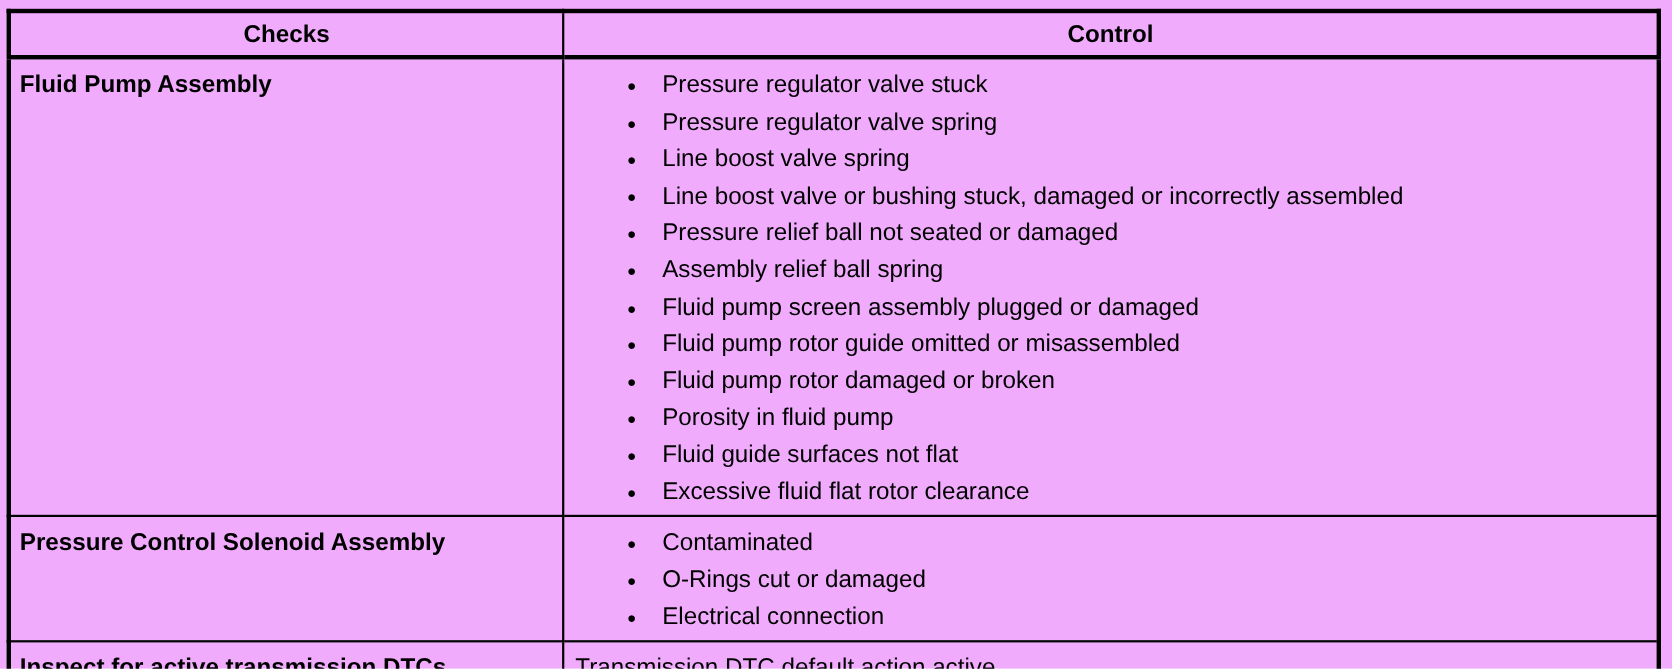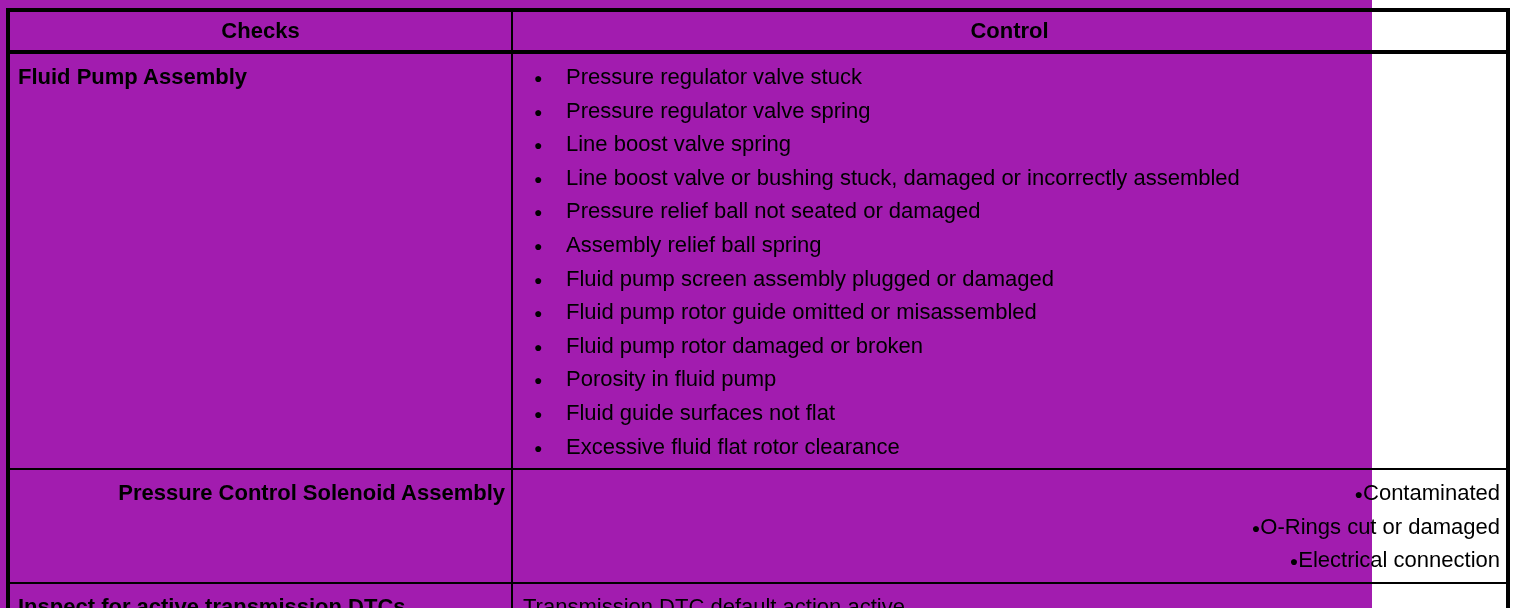--- a/index.html
+++ b/index.html
@@ -2,23 +2,23 @@
 <html><head>
 <meta charset="utf-8">
 <style>
   html, body {
     margin: 0;
     padding: 0;
     background: #ffffff;
   }
   .page {
     position: relative;
-    width: 1372px;
+    width: 1520px;
     height: 608px;
-    background: #a21caf;
+    background: #f0abfc;
     font-family: "Liberation Sans", sans-serif;
     color: #000000;
   }
   table.diag {
     position: absolute;
     left: 6px;
     top: 8px;
     width: 1500px;
     border-collapse: collapse;
     table-layout: fixed;
@@ -36,37 +36,38 @@
   thead th {
     border-bottom: 4px solid #000000;
     height: 34px;
     text-align: center;
     vertical-align: middle;
     font-weight: bold;
     font-size: 22px;
     padding: 2px 0;
   }
   tbody tr:nth-child(1) { height: 406px; }
-  tbody tr:nth-child(2) { height: 103px; text-align: right; }
+  tbody tr:nth-child(2) { height: 103px; }
   tbody tr:nth-child(3) { height: 44px;  }
   td.check-cell {
     padding: 7px 6px 4px 8px;
     font-weight: bold;
   }
   td.causes-cell {
     padding: 7px 6px 4px 10px;
   }
   ul.causes-list {
     margin: 0;
     padding: 0 0 0 11px;
     list-style: none;
   }
   ul.causes-list li {
     line-height: 32.6px;
     white-space: nowrap;
+    margin-left: 36px;
   }
   .bullet {
     display: inline-block;
     width: 32px;
     font-size: 14px;
     vertical-align: 1px;
   }
   .plain-cause {
     line-height: 32px;
     white-space: nowrap;

